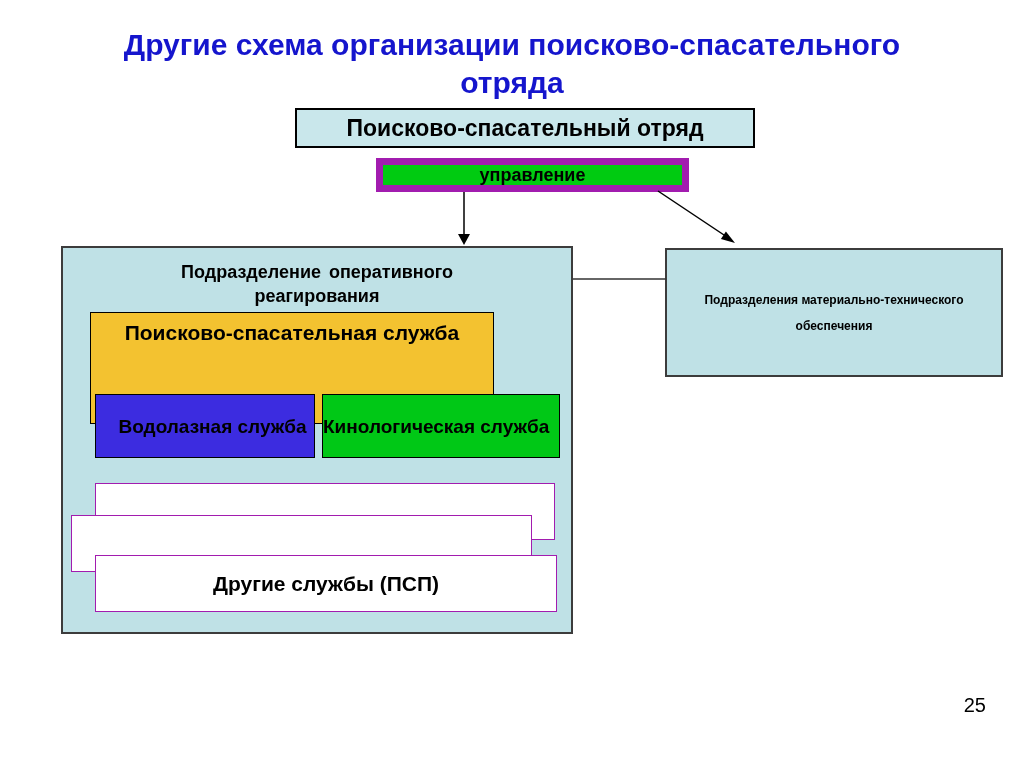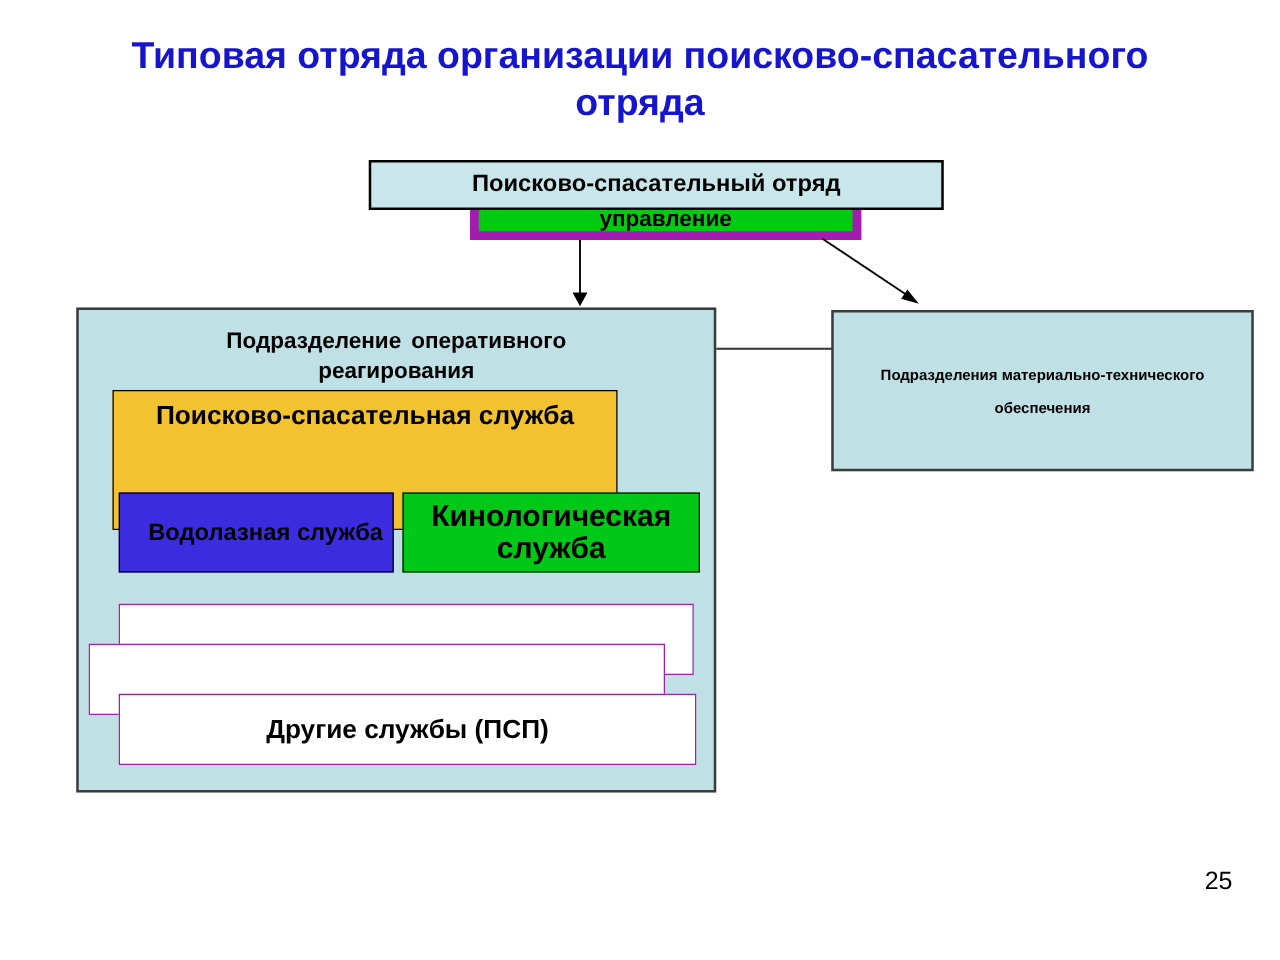--- a/index.html
+++ b/index.html
@@ -30,24 +30,24 @@
     position: absolute;
     box-sizing: border-box;
     display: flex;
     align-items: center;
     justify-content: center;
     text-align: center;
     font-weight: bold;
     color: #000000;
   }
   .top-box {
-    left: 295px; top: 128px; width: 460px; height: 40px;
+    left: 295px; top: 108px; width: 460px; height: 40px;
     background: #c9e7eb;
     border: 2px solid #000000;
-    font-size: 19px;
+    font-size: 23px;
     z-index: 3;
   }
   .management-bar {
     left: 376px; top: 158px; width: 313px; height: 34px;
     background: #00cb11;
     border: 7px solid #a21caf;
     font-size: 18px;
     z-index: 2;
   }
   .big-box {
@@ -92,21 +92,21 @@
     font-size: 19px;
     line-height: 25px;
     display: flex; align-items: center; justify-content: center;
     z-index: 2;
     padding-left: 15px;
   }
   .canine-box {
     left: 259px; top: 146px; width: 238px; height: 64px;
     background: #00c816;
     border: 1px solid #000000;
-    font-size: 24px;
+    font-size: 19px;
     line-height: 25px;
     display: flex; align-items: center; justify-content: flex-start;
     z-index: 2;
   }
   .white-box {
     position: absolute;
     box-sizing: border-box;
     background: #ffffff;
     border: 1px solid #a21caf;
     height: 57px;
@@ -141,21 +141,21 @@
     font-size: 20px;
     color: #000000;
     margin-left: 30px;
   }
 </style>
 </head>
 <body>
 
 <div class="slide">
 
-  <div class="title">Типовая отряда организации поисково-спасательного отряда</div>
+  <div class="title">Другие схема организации поисково-спасательного отряда</div>
 
   <div class="node top-box">Поисково-спасательный отряд</div>
 
   <div class="node management-bar">управление</div>
 
   <div class="node big-box operational-box">
     <div class="operational-header">
       <div class="inner">Подразделение оперативного реагирования</div>
     </div>
 

